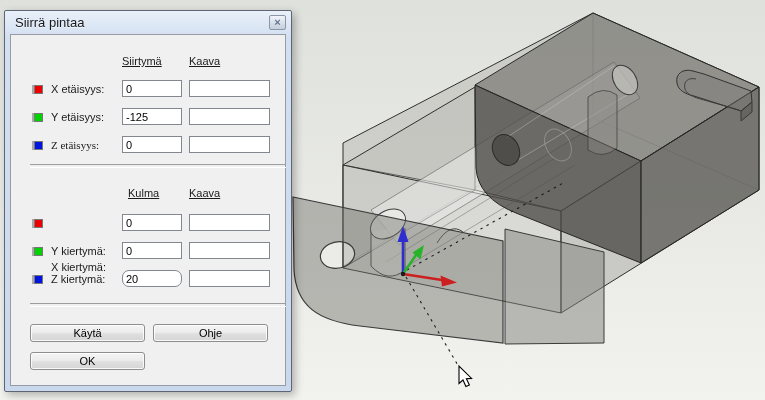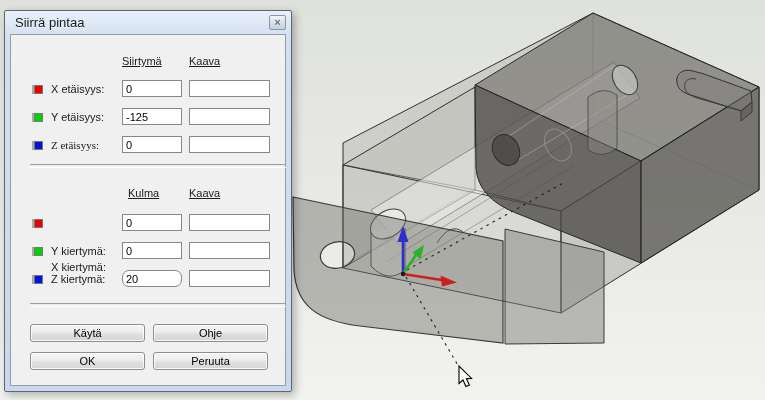--- a/index.html
+++ b/index.html
@@ -198,15 +198,14 @@
       </svg>
     <div class="row-label" style="left:40px;top:237px;">Z kiertymä:</div>
     <input class="field" style="left: 111px; top: 235px; border-radius: 7px;" value="20">
     <input class="field kaava" style="left: 178px; top: 235px;" value="">
 
     <div class="sep" style="top:268px;"></div>
 
     <div class="btn" style="left:142px;top:289px;">Ohje</div>
     <div class="btn" style="left:19px;top:289px;">Käytä</div>
     <div class="btn" style="left:19px;top:317px;">OK</div>
-    <div class="btn" style="left:142px;top:317px;">Peruuta</div>
   </div>
 </div>
 
 </body></html>

